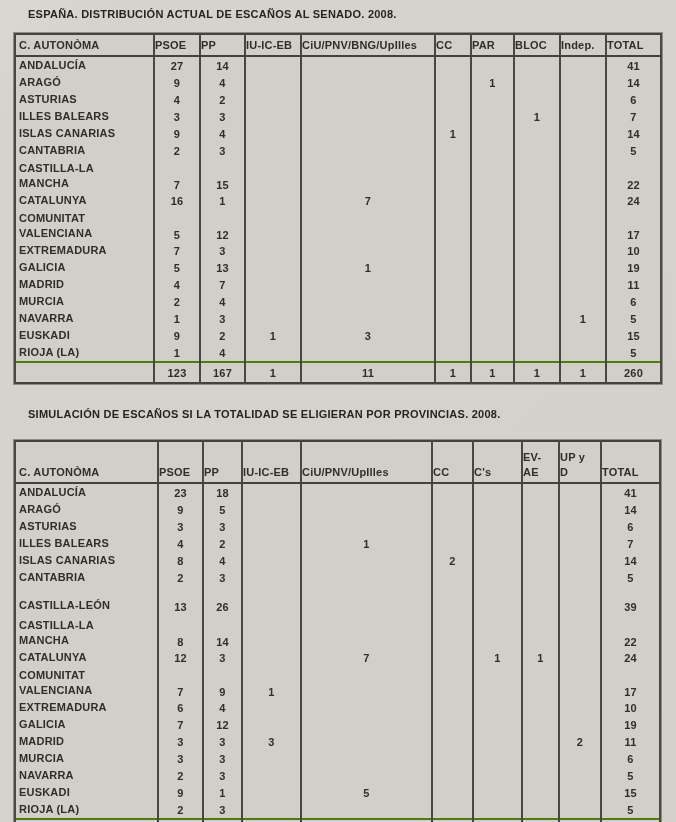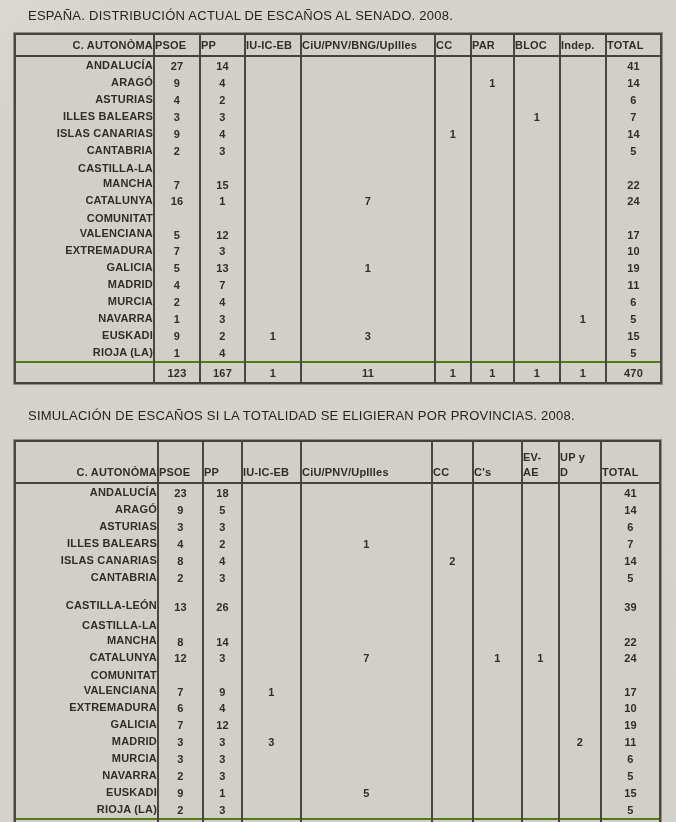--- a/index.html
+++ b/index.html
@@ -14,22 +14,22 @@
     overflow: hidden;
   }
   .page {
     position: relative;
     width: 676px;
     height: 822px;
   }
   .doc-title {
     position: absolute;
     left: 28px;
-    font-size: 13px;
-    font-weight: normal;
+    font-size: 11px;
+    font-weight: bold;
     color: #26241f;
     letter-spacing: 0.25px;
     white-space: nowrap;
     text-align: center;
   }
   #title1 { top: 8px; }
   #title2 { top: 408px; }
 
   table.scan {
     position: absolute;
@@ -57,22 +57,22 @@
   }
   table.scan thead th {
     border-bottom: 2px solid #45423c;
     text-align: left;
     vertical-align: middle;
   }
   #table1 thead th { height: 20px; }
   #table2 thead th { height: 37px; vertical-align: bottom; padding-bottom: 3px; line-height: 1.3; }
   table.scan th.label-col,
   table.scan td.label-col {
-    text-align: right;
-    padding-left: 20px;
+    text-align: left;
+    padding-left: 3px;
     line-height: 1.35;
   }
   table.scan td.num { text-align: center; }
 
   tr.r-normal td { height: 17px; vertical-align: middle; }
   tr.r-tall td { height: 30px; vertical-align: bottom; padding-bottom: 3px; }
   #table2 tr.r-tall td { height: 27px; }
   tr.r-twoline td { height: 32px; vertical-align: bottom; padding-bottom: 1px; margin-top: 8px; }
   tr.r-totals td {
     height: 19px;
@@ -310,21 +310,21 @@
         <tr class="r-totals">
           <td class="label-col"></td>
           <td class="num">123</td>
           <td class="num">167</td>
           <td class="num">1</td>
           <td class="num">11</td>
           <td class="num">1</td>
           <td class="num">1</td>
           <td class="num">1</td>
           <td class="num">1</td>
-          <td class="num">470</td>
+          <td class="num">260</td>
         </tr>
       </tbody>
     </table>
 
   <div class="doc-title" id="title2">SIMULACIÓN DE ESCAÑOS SI LA TOTALIDAD SE ELIGIERAN POR PROVINCIAS. 2008.</div>
   <table class="scan" id="table2">
       <colgroup>
         <col style="width: 143px;">
         <col style="width: 45px;">
         <col style="width: 39px;">

